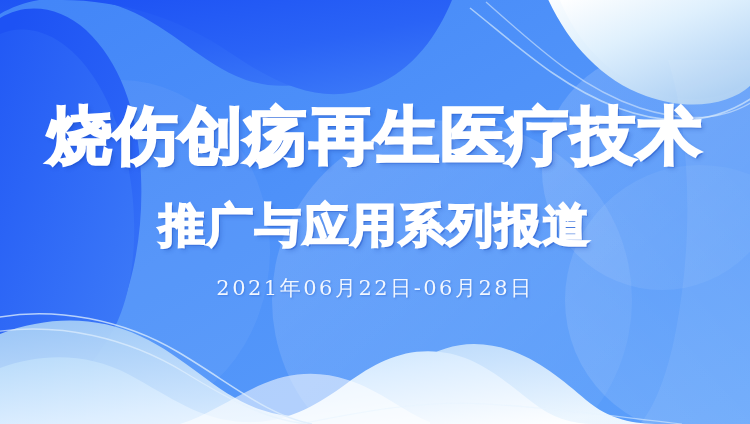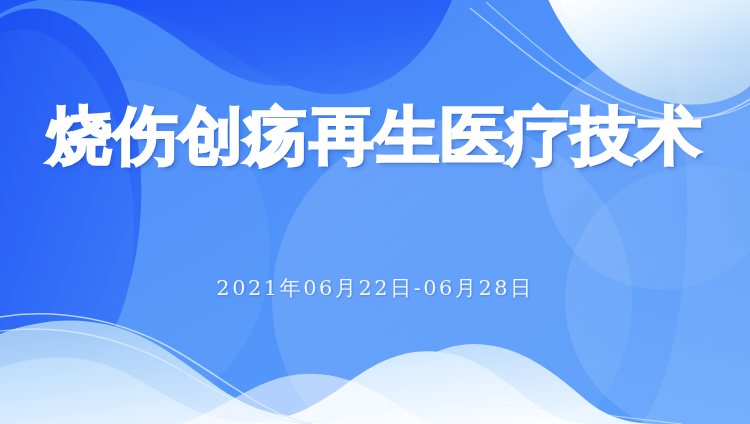--- a/index.html
+++ b/index.html
@@ -218,16 +218,17 @@
          C 380,390 404,412 430,422
          L 430,424 Z"></path>
 
     <path fill="none" stroke="#dbecfd" stroke-width="1.5" opacity="0.78" d="M -6,318 C 56,306 124,320 178,352 C 232,384 268,416 312,424"></path>
     <path fill="none" stroke="#e3f1fe" stroke-width="1.3" opacity="0.66" d="M -6,332 C 60,322 128,338 184,372 C 236,404 270,420 306,424"></path>
     <path fill="none" stroke="#e8f4ff" stroke-width="1.2" opacity="0.55" d="M 300,424 C 360,412 420,400 486,404 C 560,408 626,418 682,424"></path>
   </svg>
 
   <div class="banner-content">
     <h1 class="title-main">烧伤创疡再生医疗技术</h1>
+    <h2 class="title-sub">推广与应用系列报道</h2>
     <p class="title-date">2021年06月22日-06月28日</p>
   </div>
 
 </div>
 
 </body></html>

